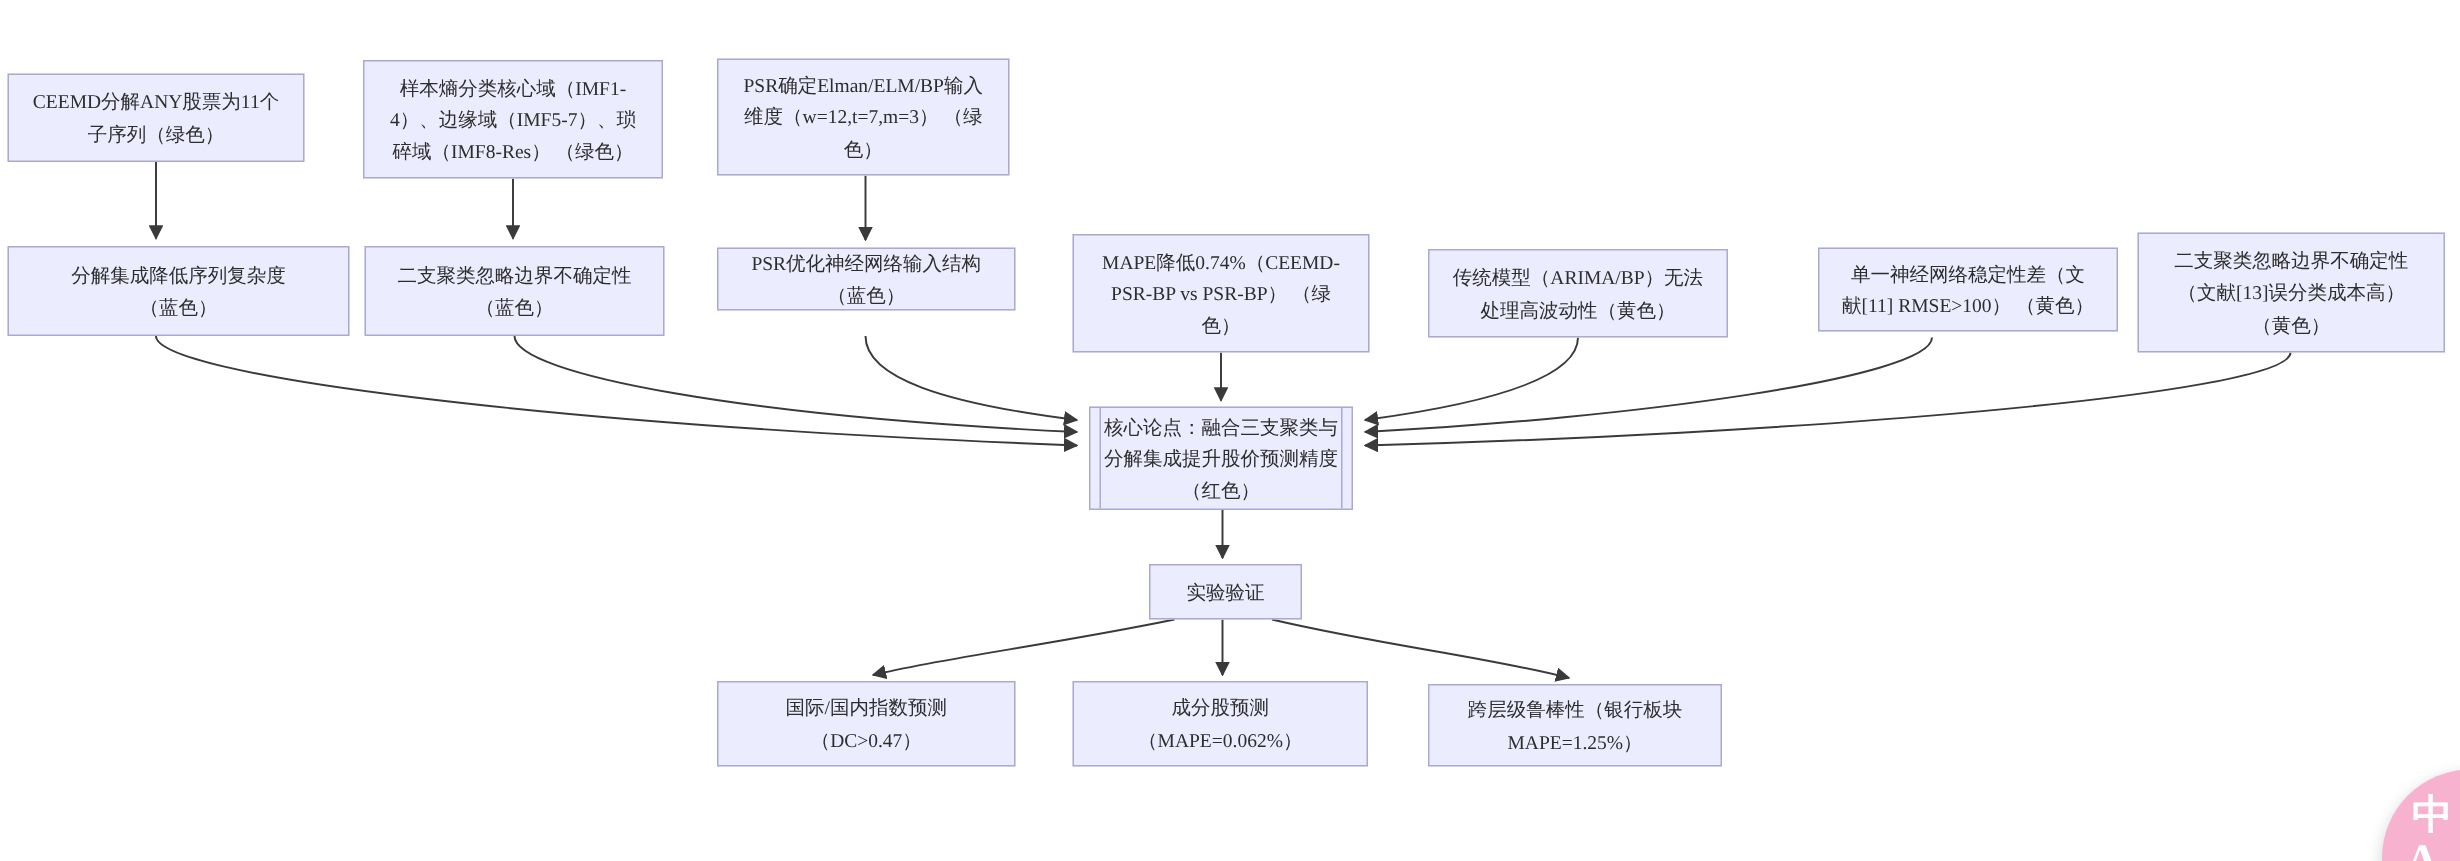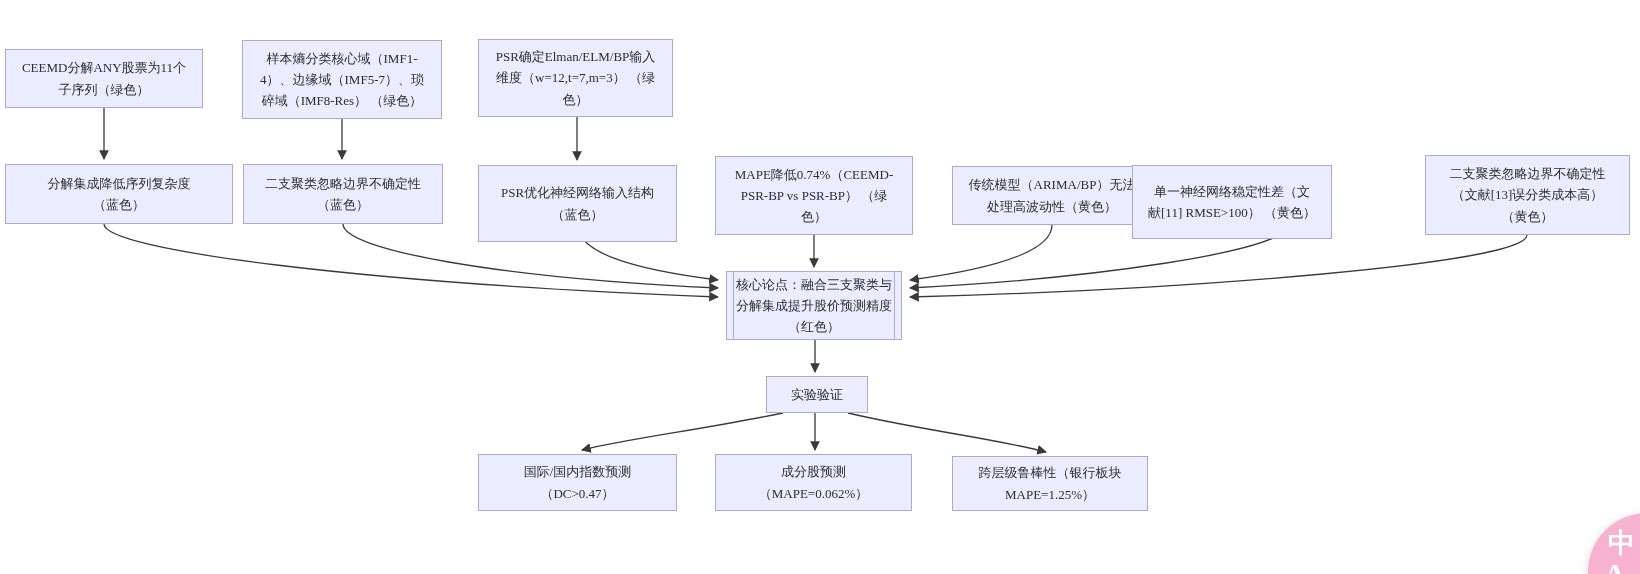--- a/index.html
+++ b/index.html
@@ -84,34 +84,34 @@
   </div>
 
   <div class="node" style="left:5px;top:164px;width:228px;height:60px">
     <span class="node-label">分解集成降低序列复杂度
 （蓝色）</span>
   </div>
   <div class="node" style="left:243px;top:164px;width:200px;height:60px">
     <span class="node-label">二支聚类忽略边界不确定性
 （蓝色）</span>
   </div>
-  <div class="node" style="left:478px;top:165px;width:199px;height:77px">
+  <div class="node" style="left:478px;top:165px;width:199px;height:42px">
     <span class="node-label">PSR优化神经网络输入结构
 （蓝色）</span>
   </div>
   <div class="node" style="left:715px;top:156px;width:198px;height:79px">
     <span class="node-label">MAPE降低0.74%（CEEMD-
 PSR-BP vs PSR-BP） （绿
 色）</span>
   </div>
   <div class="node" style="left:952px;top:166px;width:200px;height:59px">
     <span class="node-label">传统模型（ARIMA/BP）无法
 处理高波动性（黄色）</span>
   </div>
-  <div class="node" style="left:1132px;top:165px;width:200px;height:74px">
+  <div class="node" style="left:1212px;top:165px;width:200px;height:56px">
     <span class="node-label">单一神经网络稳定性差（文
 献[11] RMSE&gt;100） （黄色）</span>
   </div>
   <div class="node" style="left:1425px;top:155px;width:205px;height:80px">
     <span class="node-label">二支聚类忽略边界不确定性
 （文献[13]误分类成本高）
 （黄色）</span>
   </div>
 
   <div class="node subroutine" style="left:726px;top:271px;width:176px;height:69px">

